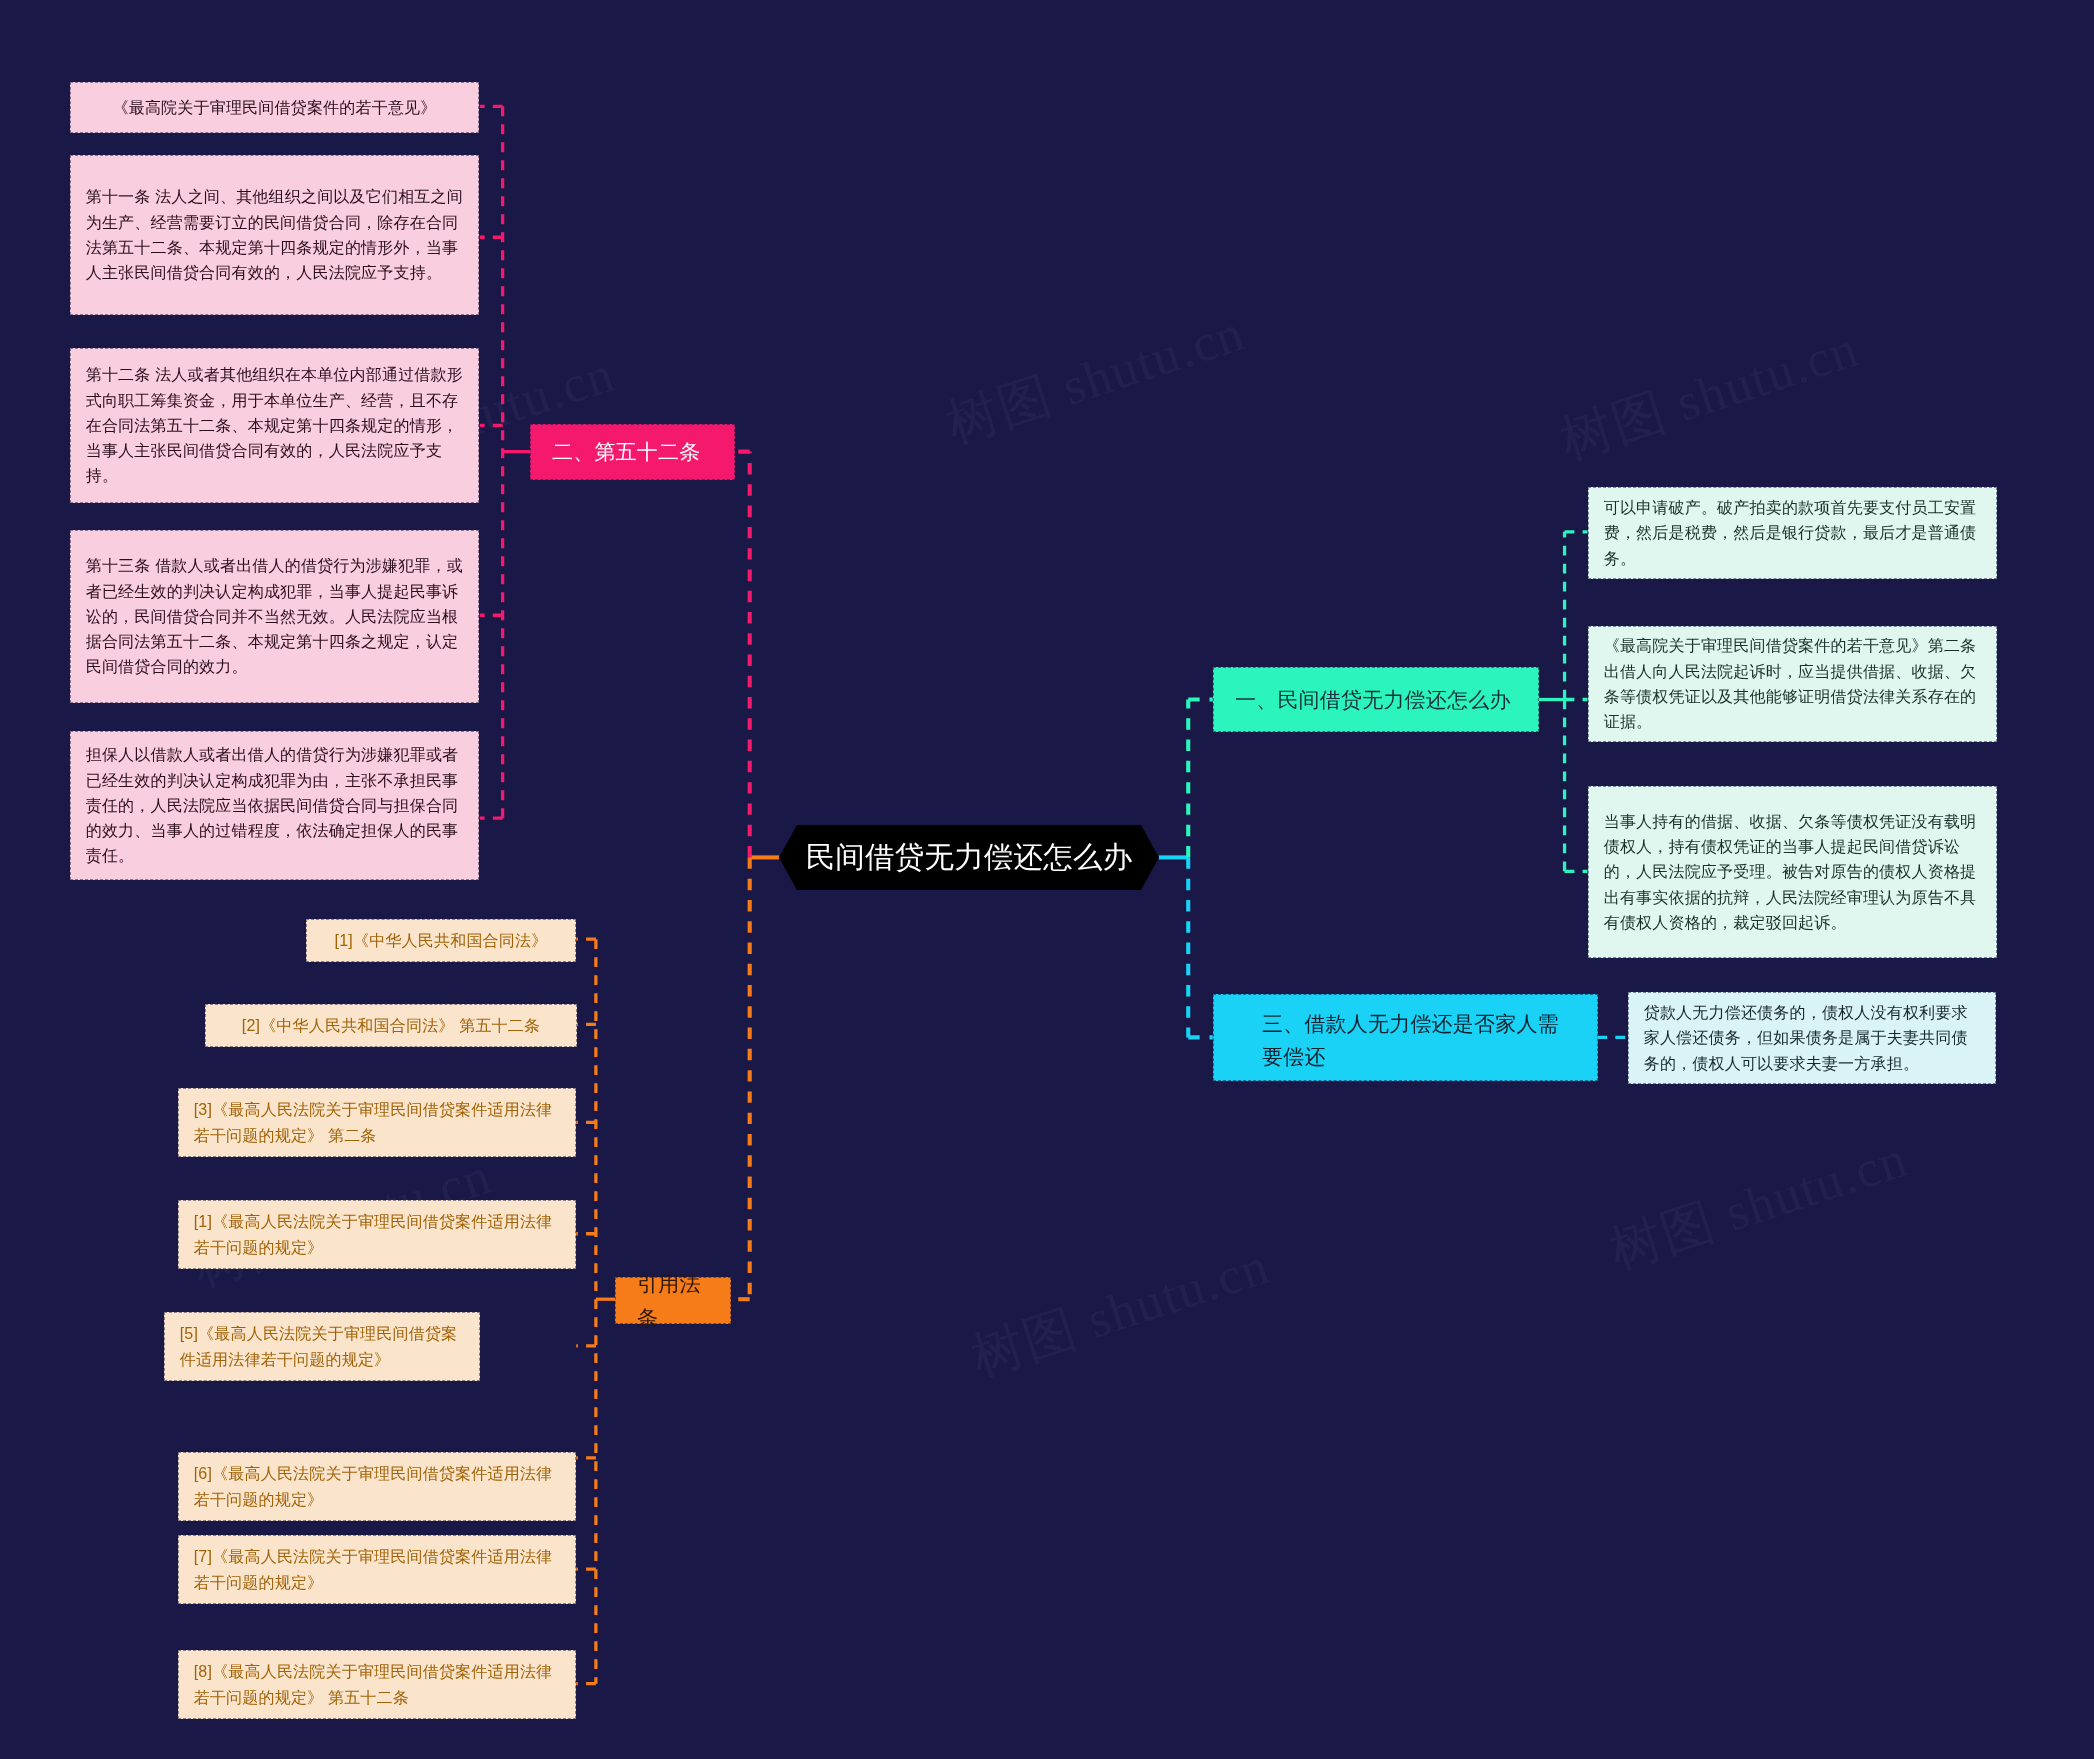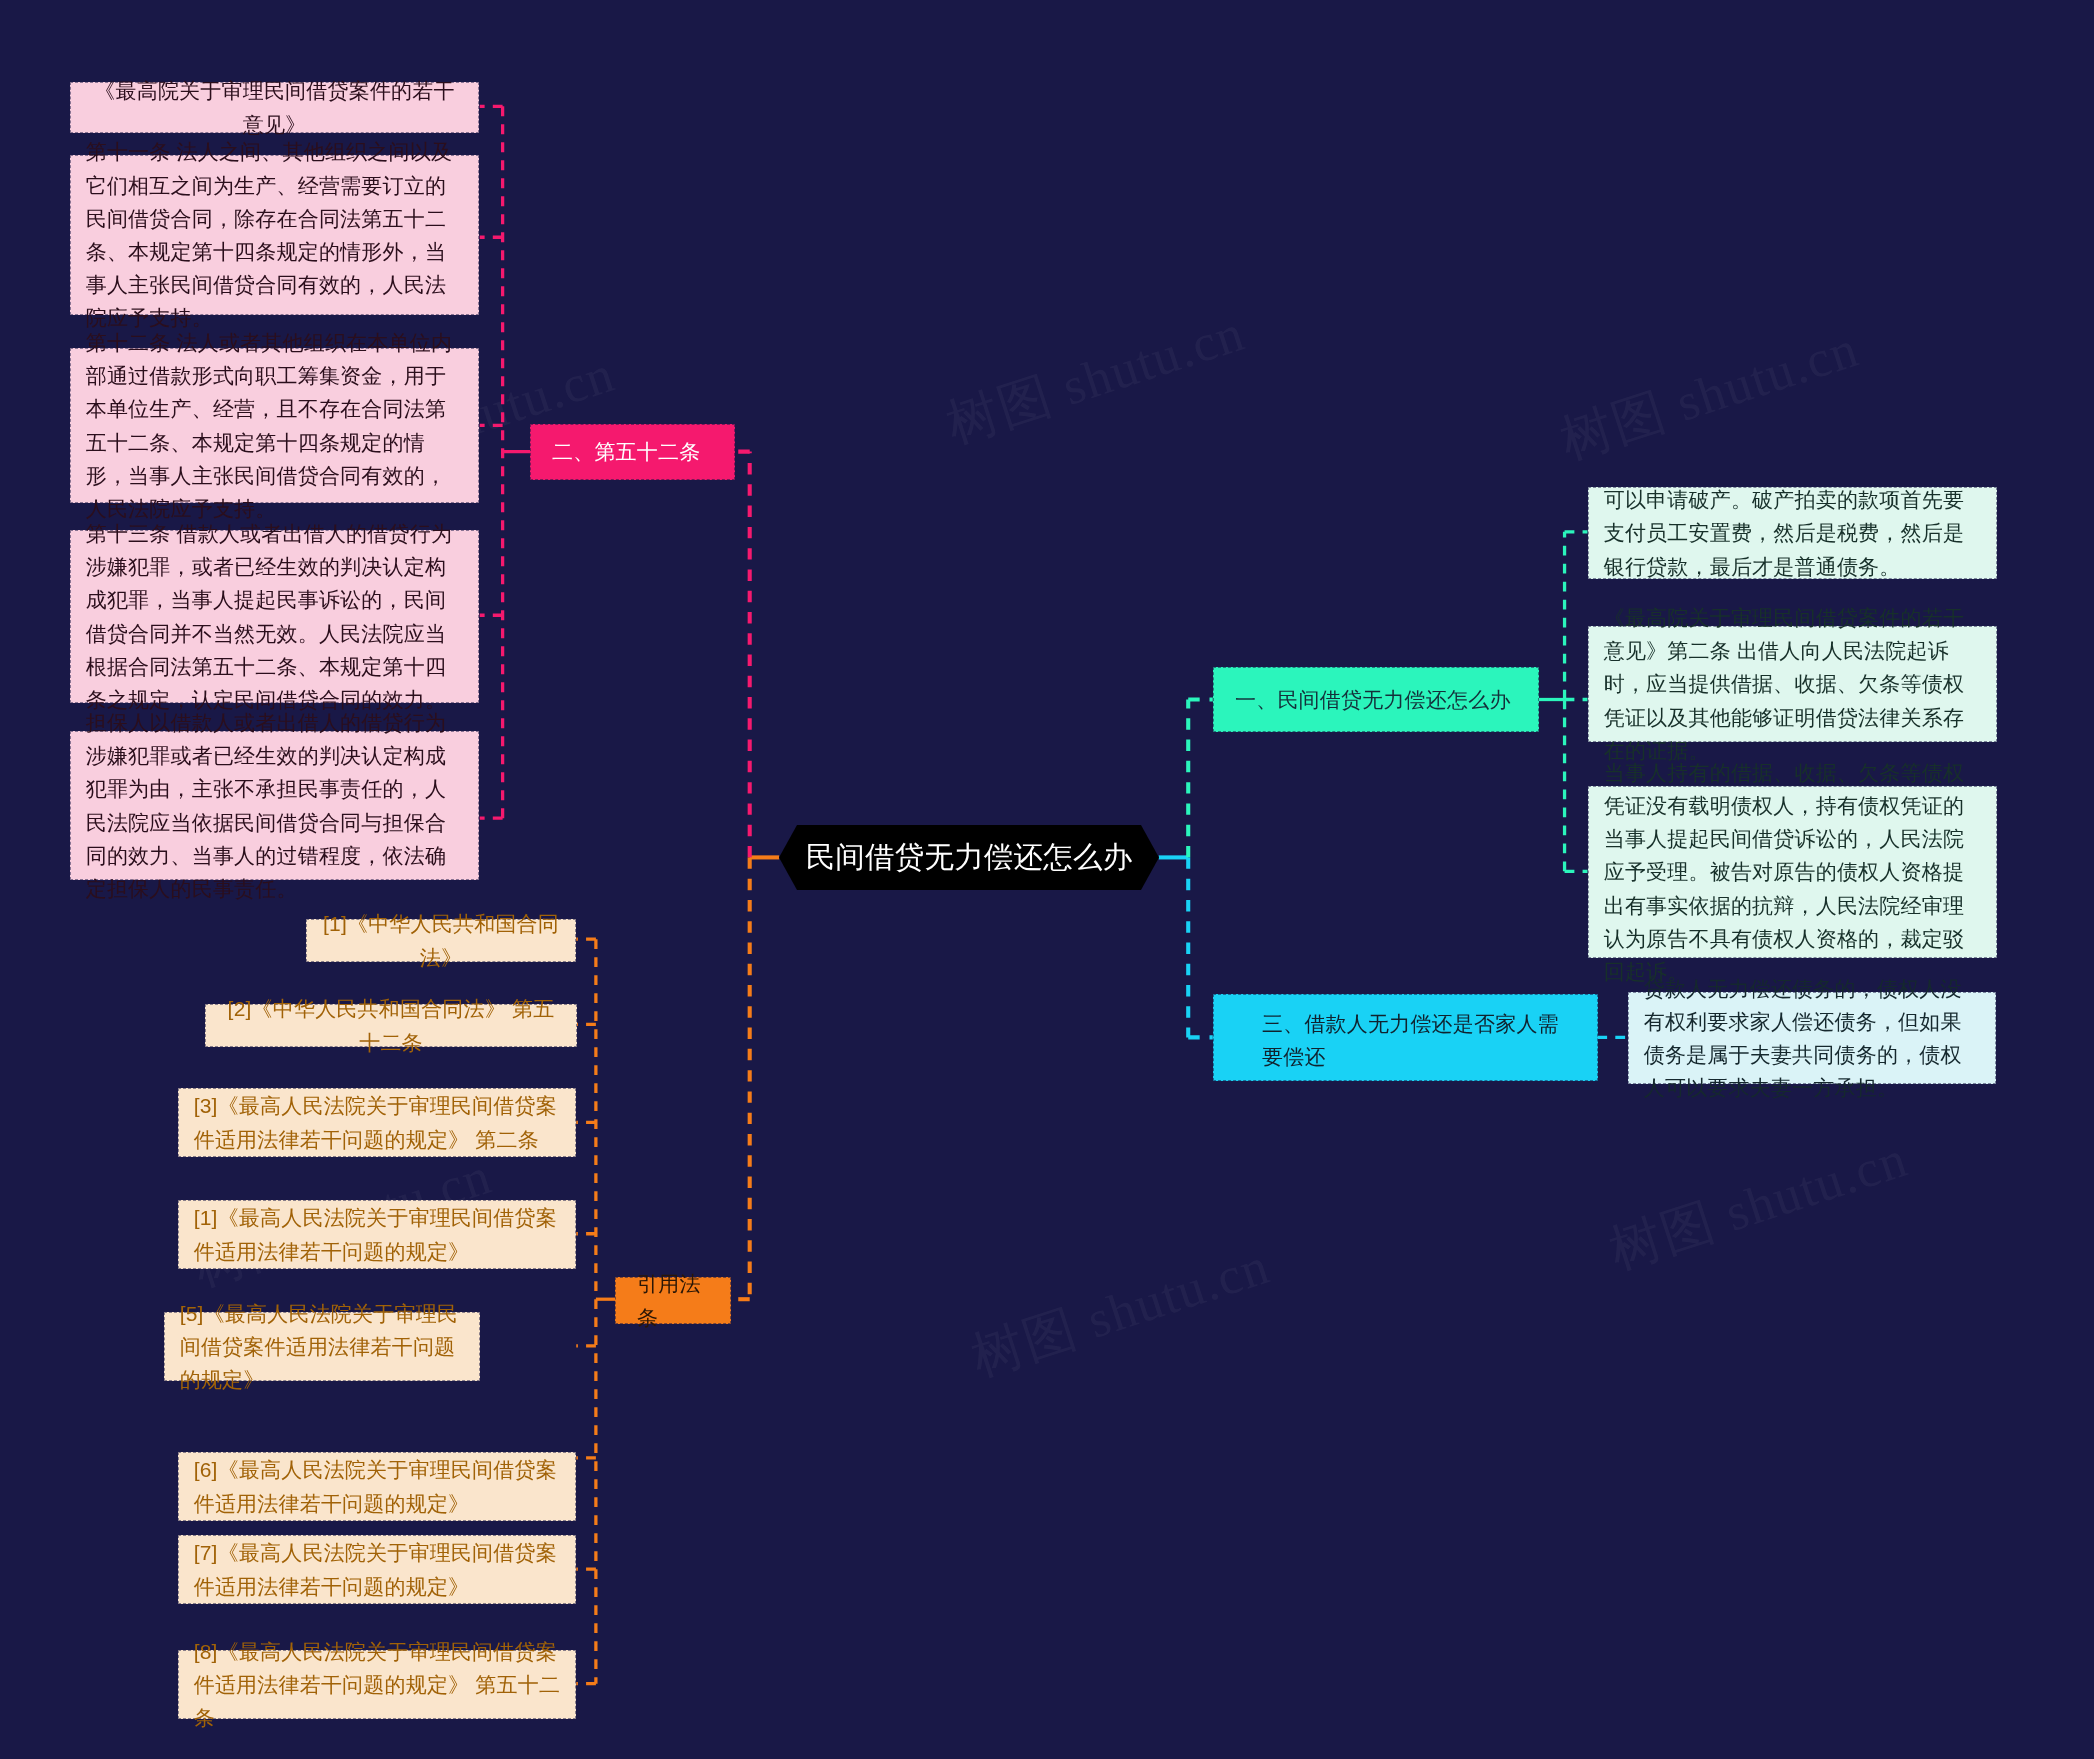--- a/index.html
+++ b/index.html
@@ -68,21 +68,21 @@
     padding: 8.2px 21px;
     border: 1.6px dashed rgba(25,24,71,0.55);
   }
   .l1-green { background: #2BF5BC; color: #14303a; }
   .l1-blue  { background: #19D2F5; color: #10222e; }
   .l1-pink  { background: #F5196E; color: #ffffff; }
   .l1-orange{ background: #F57C19; color: #2a1606; }
 
   
   .leaf {
-    font-size: 21px;
+    font-size: 16px;
     padding: 11.5px 14.7px;
     align-items: center;
     border: 1.6px dashed rgba(25,24,71,0.5);
   }
   .leaf-mint  { background: #DFF7EE; color: #17302a; }
   .leaf-mint2 { background: #DAF3F7; color: #15282e; }
   .leaf-pink  { background: #F9CEDE; color: #2b0e1c; }
   .leaf-cream { background: #FAE5CC; color: #a16207; }
 
   .center-txt { justify-content: center; text-align: center; }

